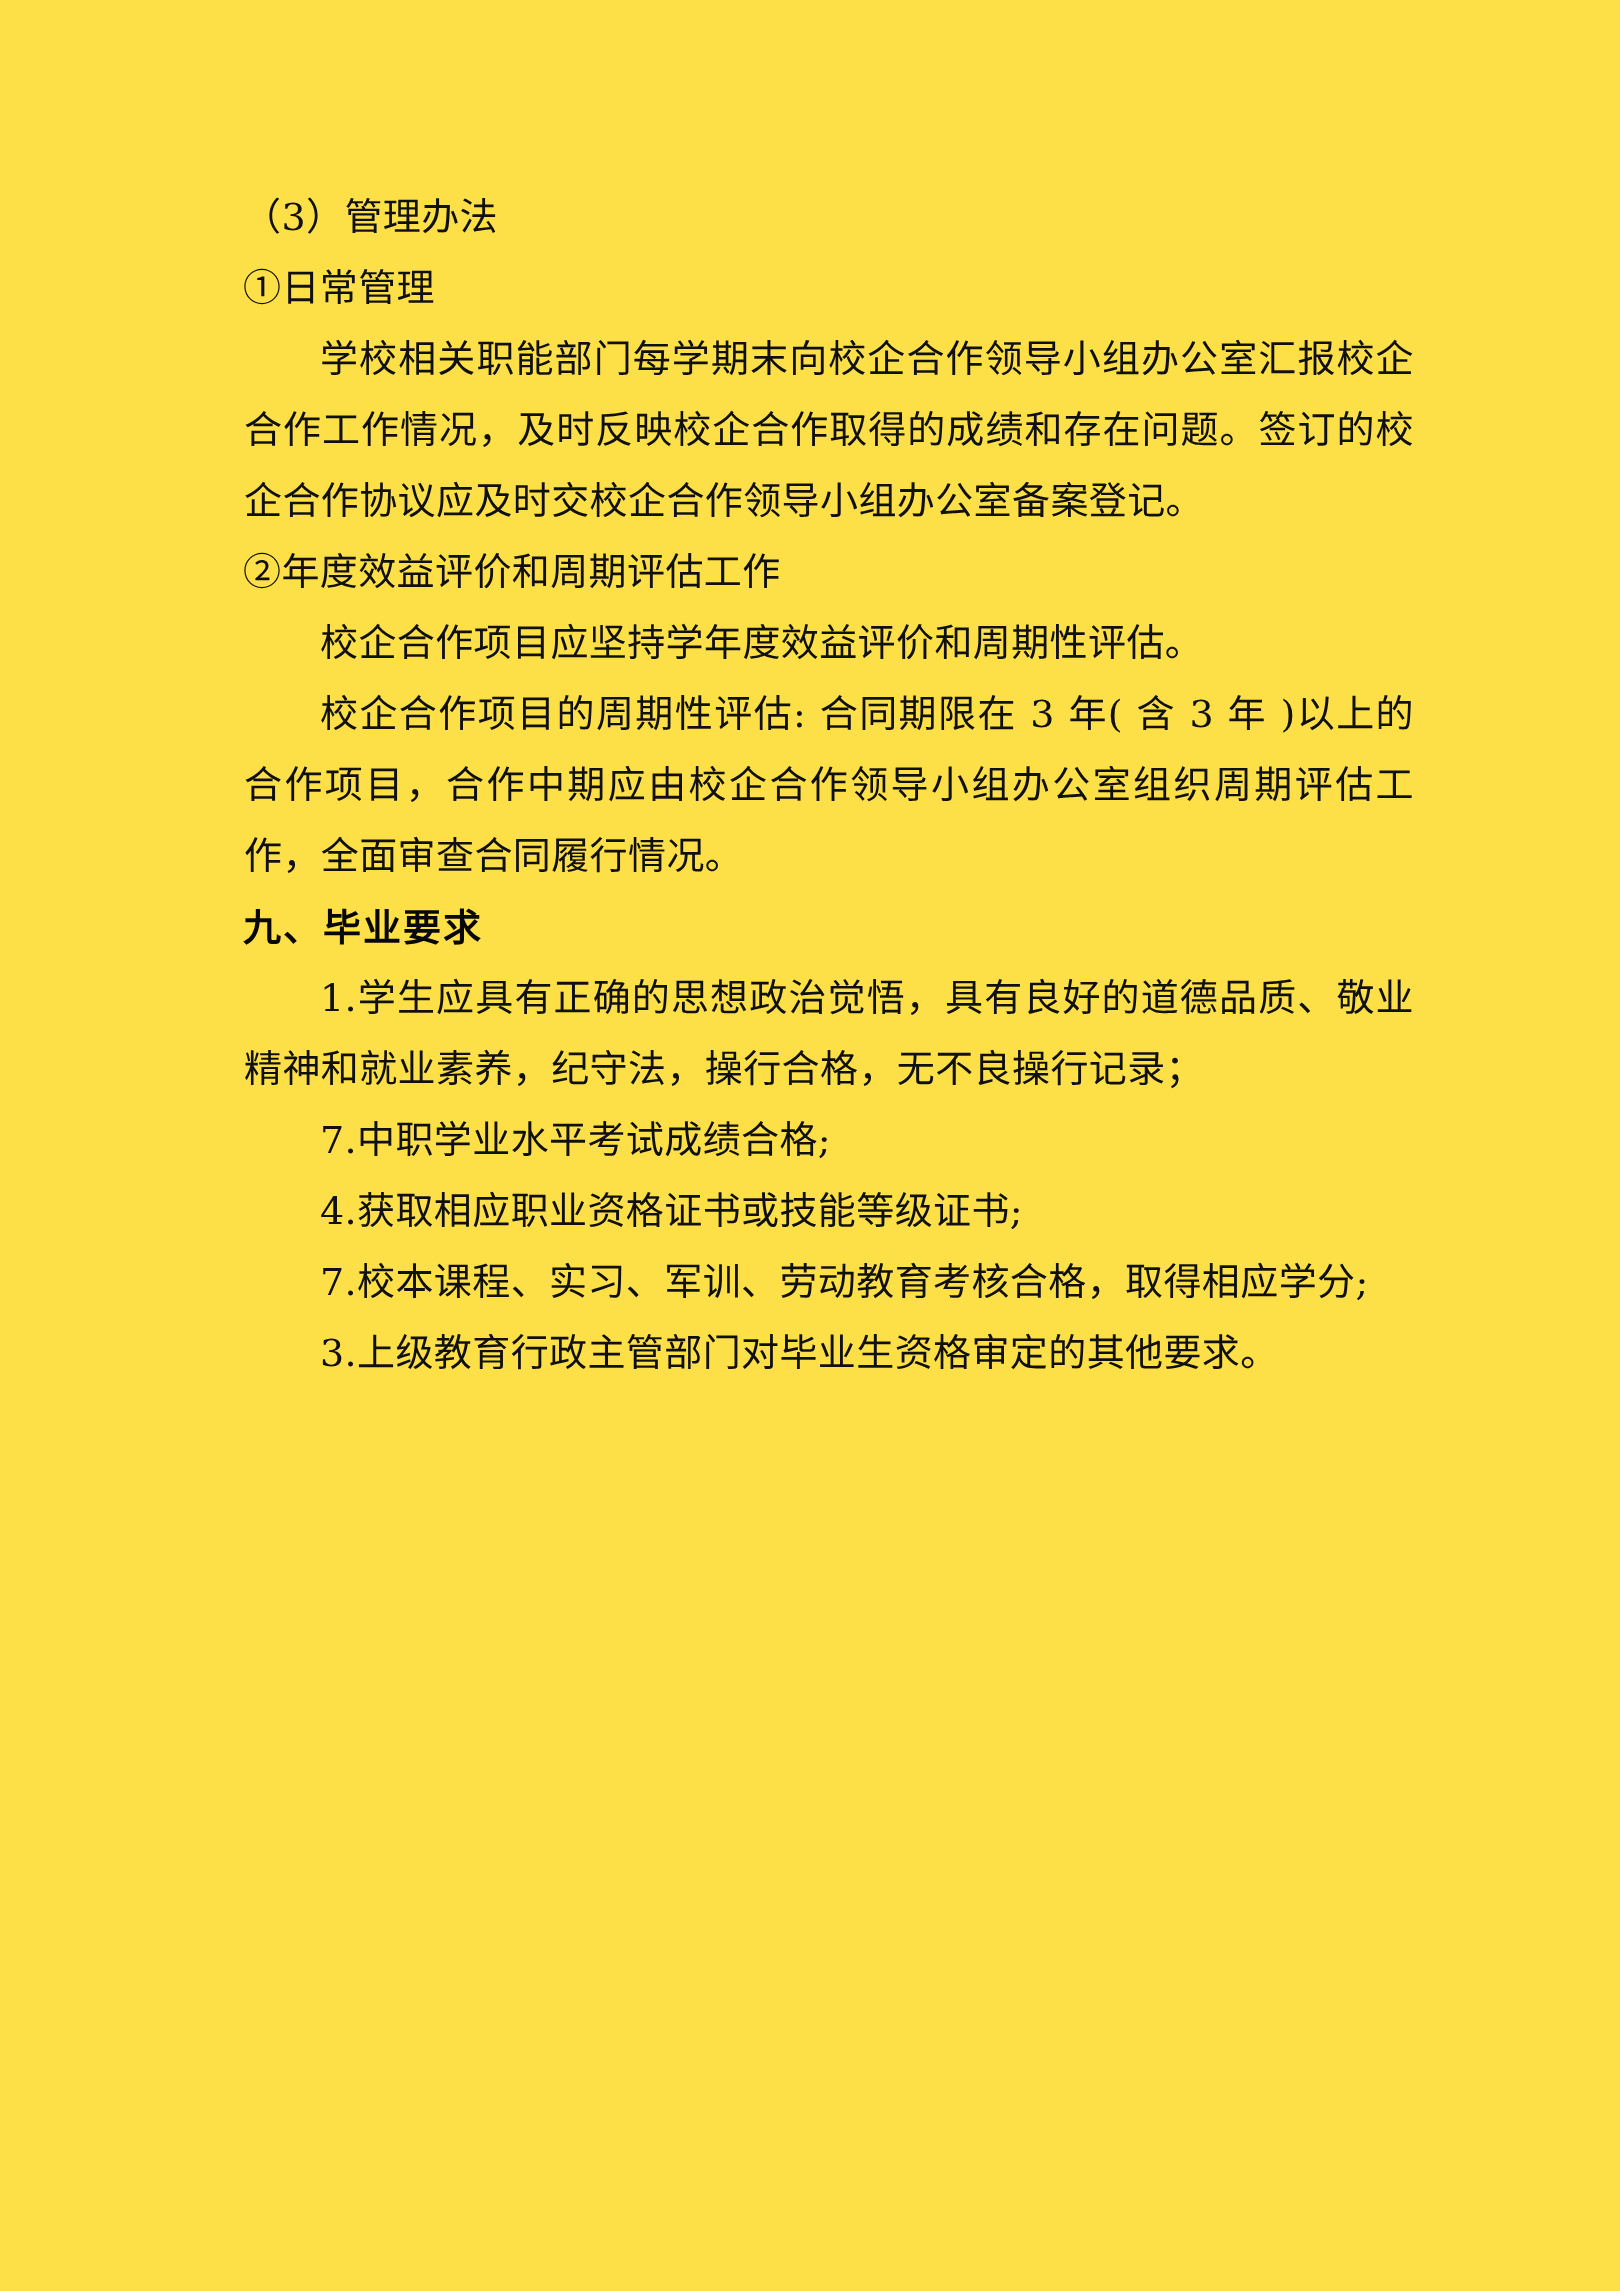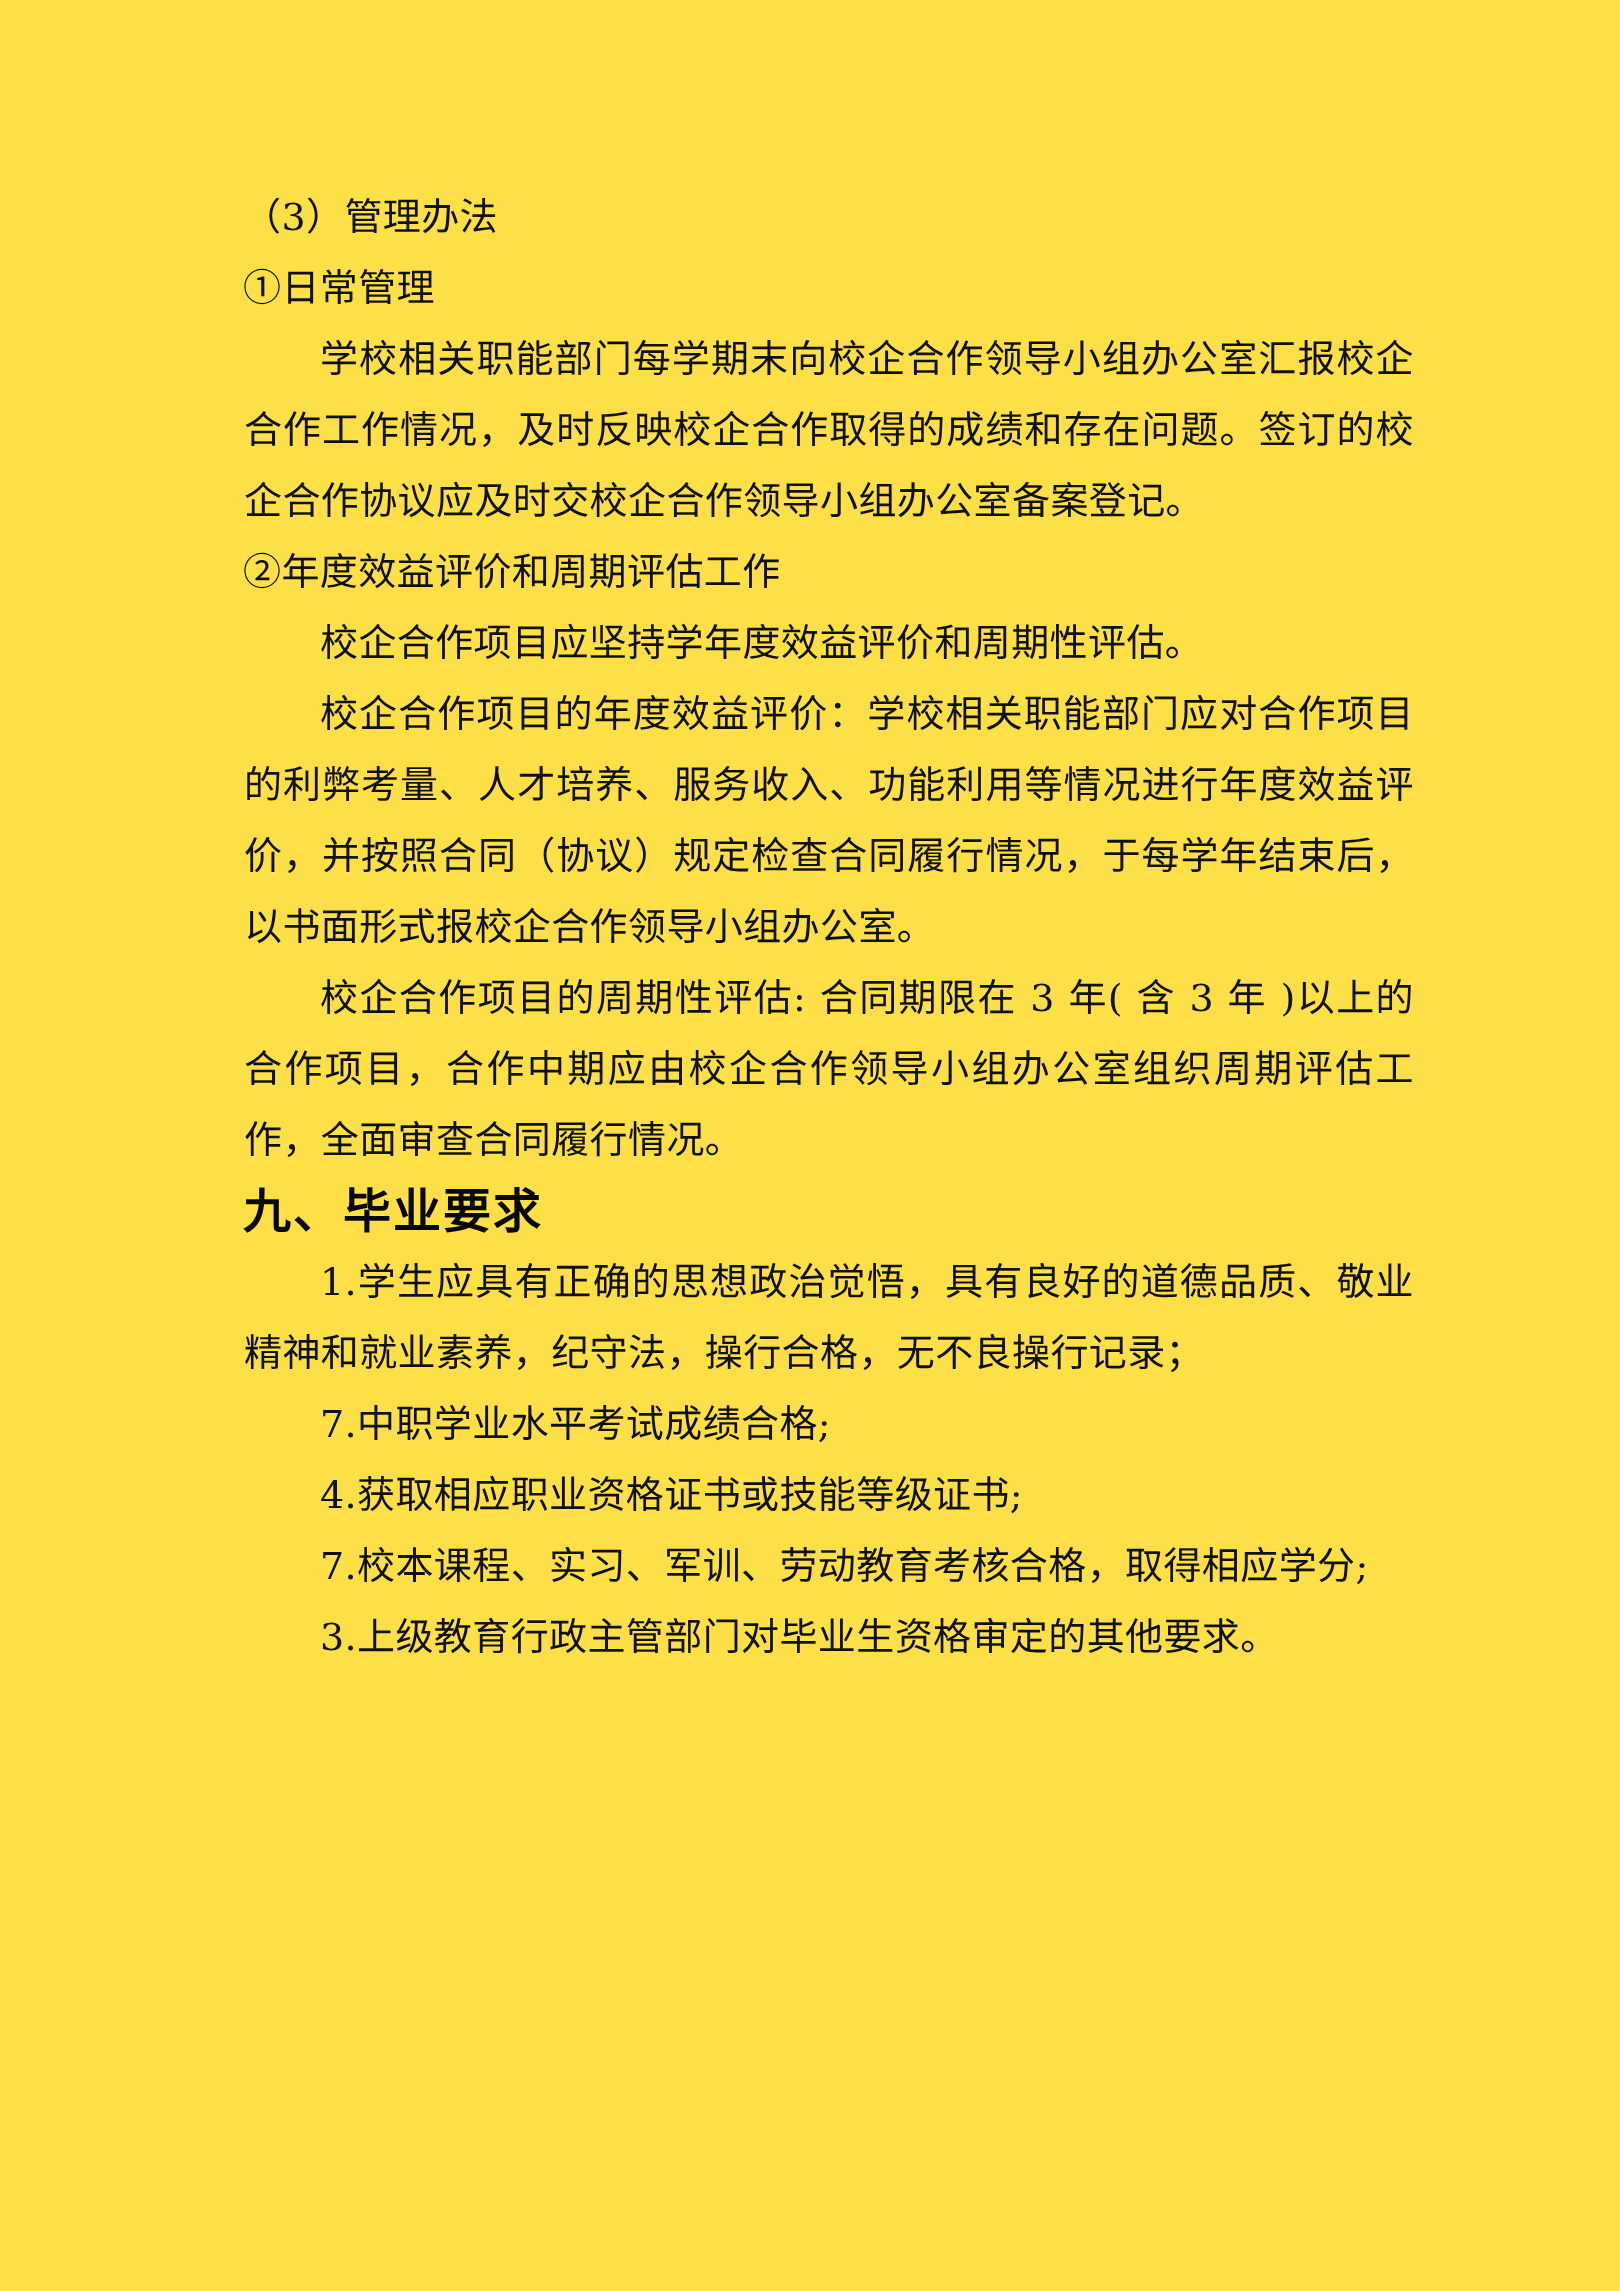--- a/index.html
+++ b/index.html
@@ -36,21 +36,21 @@
   .indent2 {
     text-indent: 76px;
     margin-left: 36px;
   }
   .indent1 {
     text-indent: 35px;
   }
   .heading {
     font-family: "DejaVu Serif", "Liberation Serif", serif;
     font-weight: bold;
-    font-size: 48px;
+    font-size: 38px;
     line-height: 71px;
     color: #080808;
     margin: 0;
     text-indent: 35px;
     letter-spacing: 2px;
   }
 </style>
 </head>
 <body>
 
@@ -60,21 +60,20 @@
     <p class="para indent1">（3）管理办法</p>
 
     <p class="para indent1">①日常管理</p>
 
     <p class="para indent2">学校相关职能部门每学期末向校企合作领导小组办公室汇报校企合作工作情况，及时反映校企合作取得的成绩和存在问题。签订的校企合作协议应及时交校企合作领导小组办公室备案登记。</p>
 
     <p class="para indent1">②年度效益评价和周期评估工作</p>
 
     <p class="para indent2">校企合作项目应坚持学年度效益评价和周期性评估。</p>
 
-    <p class="para indent2">校企合作项目的年度效益评价：学校相关职能部门应对合作项目的利弊考量、人才培养、服务收入、功能利用等情况进行年度效益评价，并按照合同（协议）规定检查合同履行情况，于每学年结束后，以书面形式报校企合作领导小组办公室。</p>
 
     <p class="para indent2">校企合作项目的周期性评估: 合同期限在 3 年( 含 3 年 )以上的合作项目，合作中期应由校企合作领导小组办公室组织周期评估工作，全面审查合同履行情况。</p>
 
     <p class="heading">九、毕业要求</p>
 
     <p class="para indent2">1.学生应具有正确的思想政治觉悟，具有良好的道德品质、敬业精神和就业素养，纪守法，操行合格，无不良操行记录；</p>
 
 
     <p class="para indent2">7.中职学业水平考试成绩合格;</p>
 

